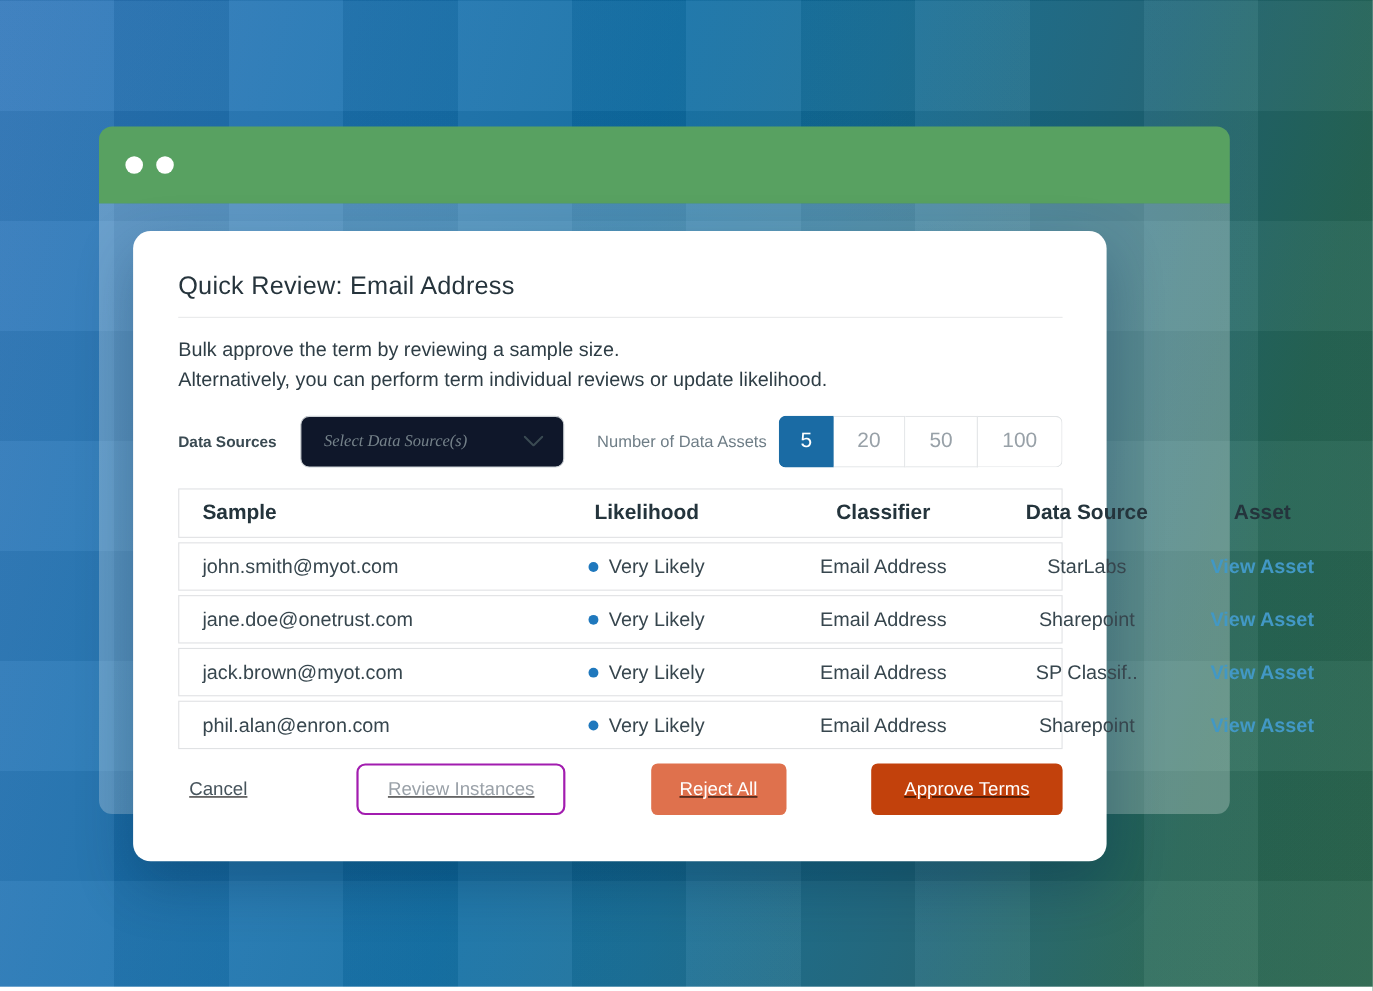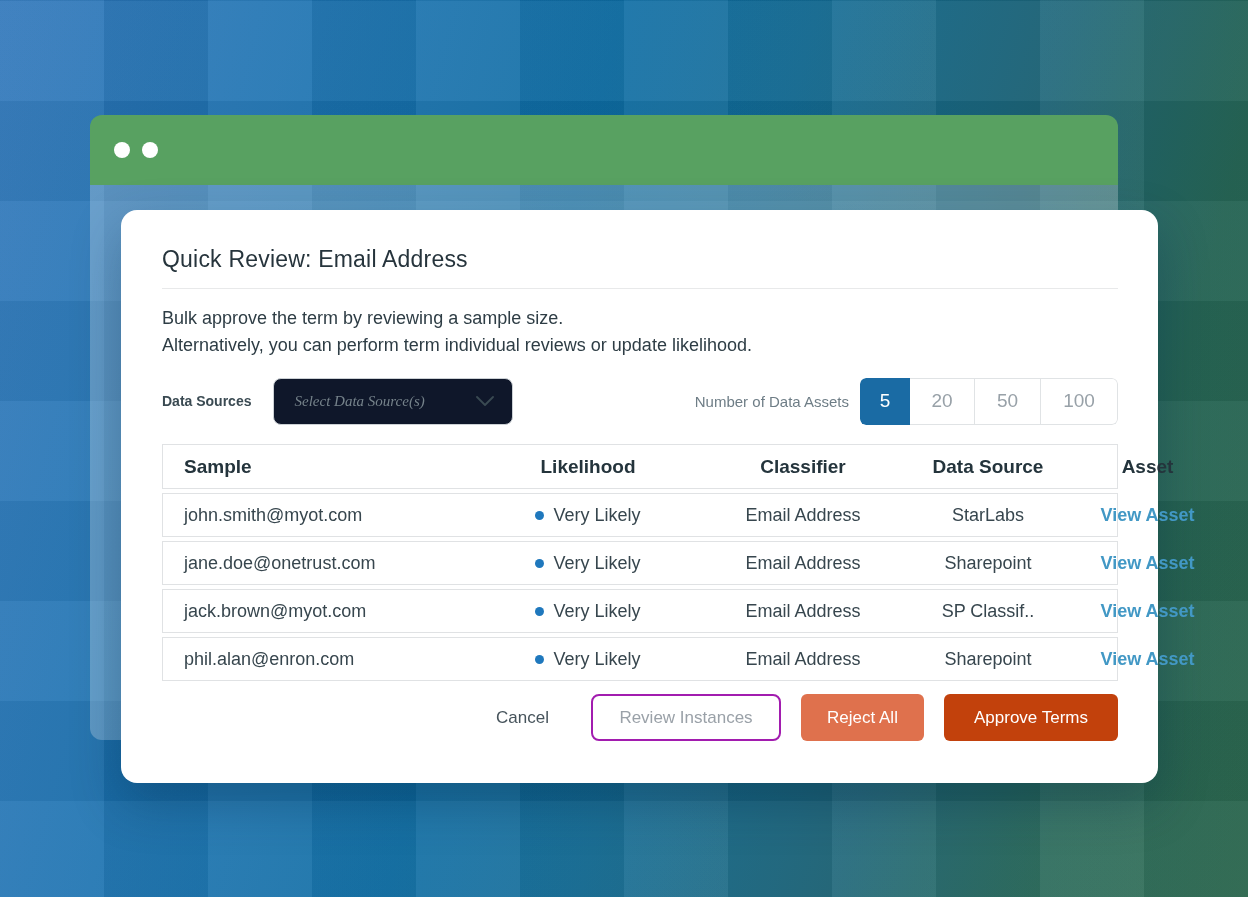--- a/index.html
+++ b/index.html
@@ -20,21 +20,21 @@
   }
   .window-dots{position:absolute;left:24px;top:27px;display:flex;gap:12px;}
   .window-dot{width:16px;height:16px;border-radius:50%;background:#ffffff;}
   .mock-window-body{
     position:absolute;left:90px;top:185px;width:1028px;height:555px;
     background:rgba(255,255,255,.25);border-radius:0 0 12px 12px;
   }
 
   
   .modal{
-    position:absolute;left:121px;top:210px;width:1037px;height:573px;
+    position:absolute;left:121px;top:210px;width:885px;height:573px;
     background:#ffffff;border-radius:16px;
     box-shadow:0 20px 50px rgba(8,40,70,.30);
   }
   .modal-title{
     margin:36px 40px 0 41px;font-size:23px;color:#26343c;font-weight:500;letter-spacing:.2px;
   }
   .divider{margin:15px 40px 0 41px;height:1px;background:#e8e9ea;}
   .modal-desc{margin:16px 40px 0 41px;font-size:18px;line-height:27px;color:#2e3d45;}
 
   .controls-row{margin:18px 40px 0 41px;height:48px;display:flex;align-items:center;}
@@ -69,21 +69,21 @@
   .t-header{height:45px;margin-bottom:4px;font-size:19px;font-weight:bold;color:#24343c;}
   .t-row{height:44px;margin-bottom:4px;font-size:18px;color:#37464e;}
   .t-row:last-child{margin-bottom:0;}
   .cell{ text-align:center; white-space:nowrap; }
   .cell.sample{text-align:left;padding-left:21px;}
   .lik{display:inline-flex;align-items:center;gap:9px;}
   .lik-dot{width:9px;height:9px;border-radius:50%;background:#1f78bd;flex:none;}
   .link{color:#4298c5;font-weight:bold;text-decoration:none;cursor:pointer;font-size:18px;}
 
   
-  .footer{margin:13px 40px 0 41px;display:flex;align-items:center;justify-content:flex-end;gap:20px;}
+  .footer{margin:13px 40px 0 41px;display:flex;align-items:center;justify-content:space-between;gap:20px;text-decoration:underline;}
   .btn{height:47px;box-sizing:border-box;display:inline-flex;align-items:center;justify-content:center;
        font-family:"Liberation Sans",sans-serif;font-size:17px;border:none;background:none;cursor:pointer;}
   .btn-cancel{color:#46535b;padding:0 10px;margin-right:12px;}
   .btn-outline{width:190px;border:2px solid #a21caf;border-radius:8px;color:#9aa1a8;background:#fff;}
   .btn-orange{width:123px;border-radius:6px;background:#df714d;color:#fff;}
   .btn-green{width:174px;border-radius:6px;background:#c2410c;color:#fff;}
 </style>
 </head>
 <body>
 

